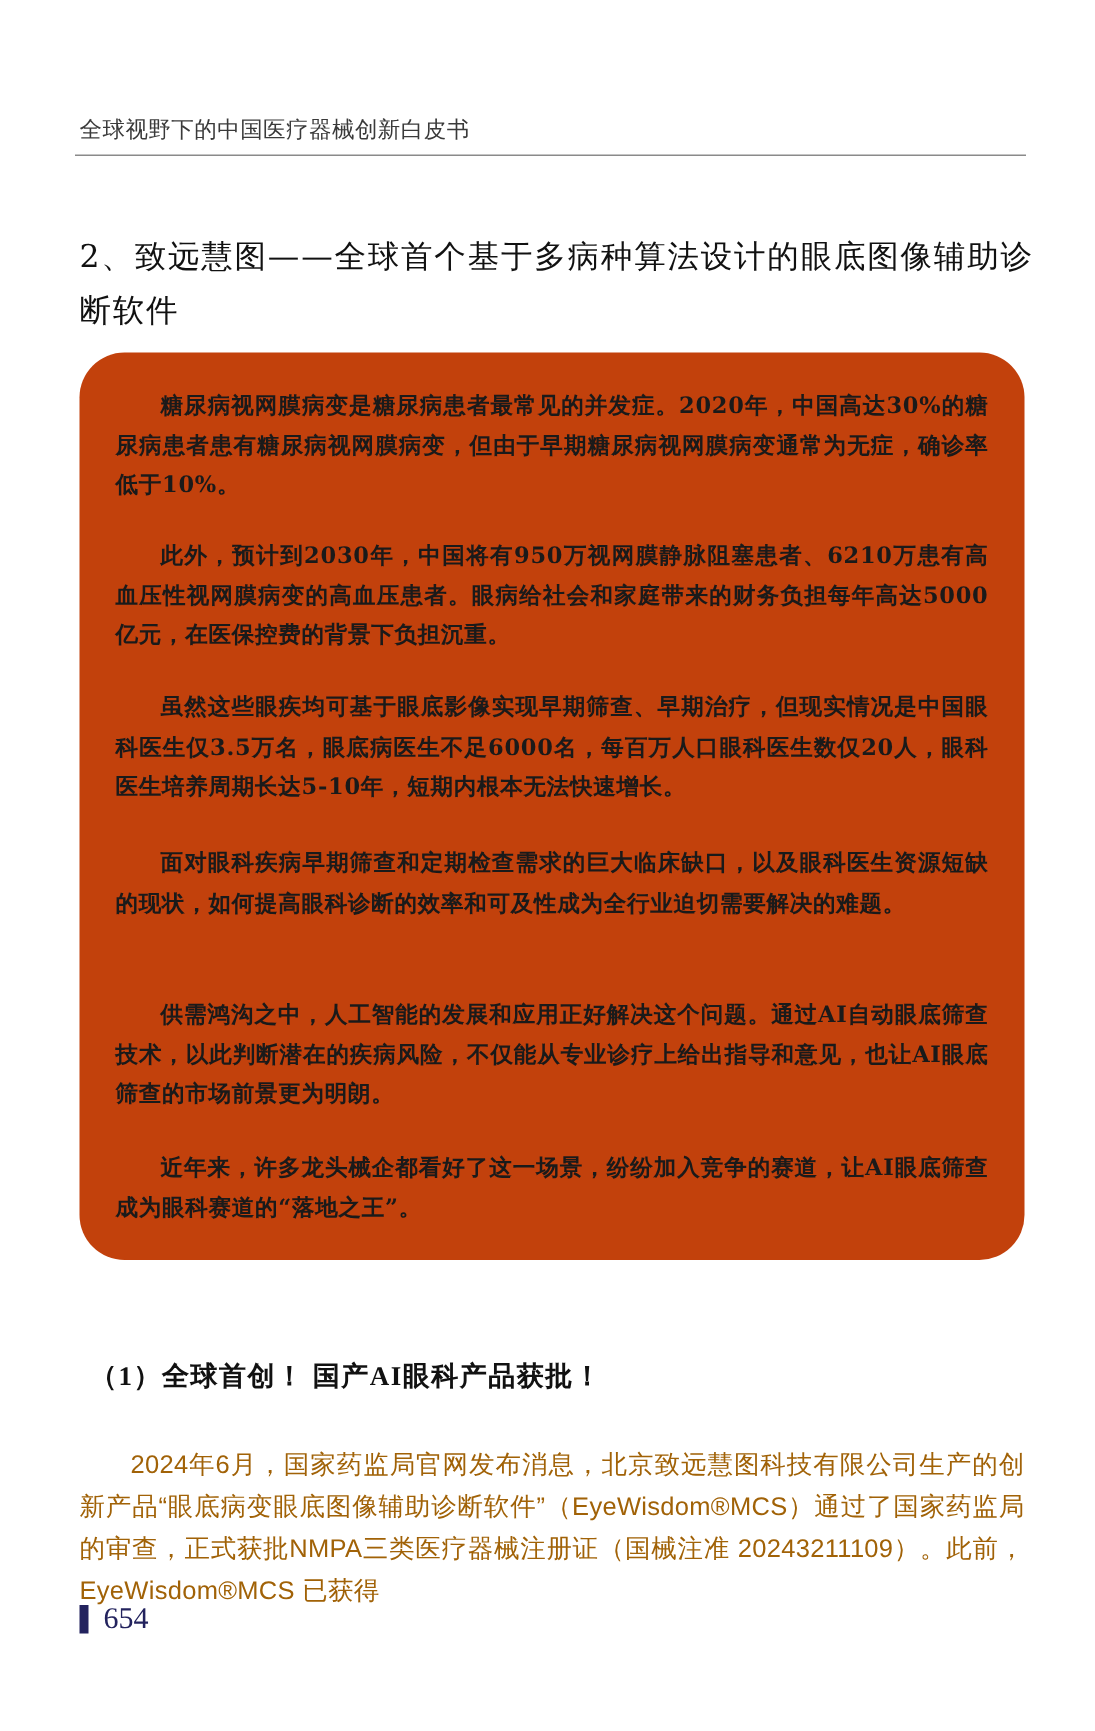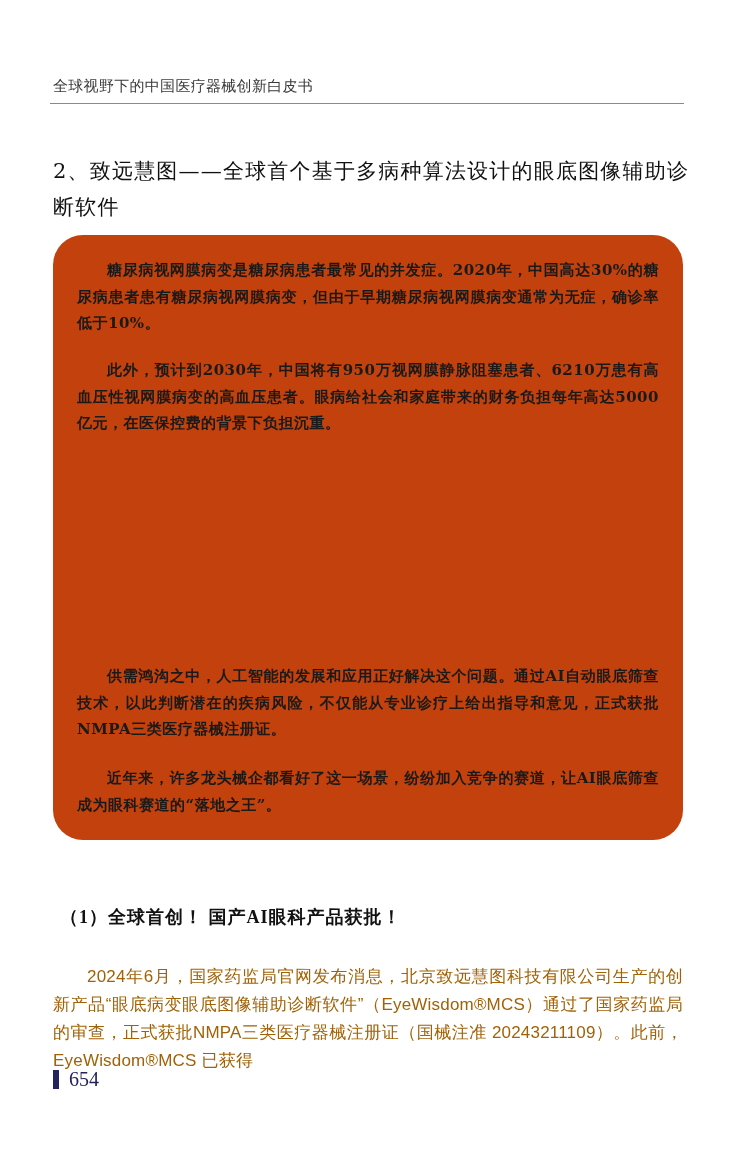--- a/index.html
+++ b/index.html
@@ -59,21 +59,23 @@
 <body>
 
 <div class="running-header">全球视野下的中国医疗器械创新白皮书</div>
 <div class="header-rule"></div>
 
 <div class="section-title">2、致远慧图——全球首个基于多病种算法设计的眼底图像辅助诊断软件</div>
 
 <div class="callout-box">
   <div class="para" style="top:22px">糖尿病视网膜病变是糖尿病患者最常见的并发症。2020年，中国高达30%的糖尿病患者患有糖尿病视网膜病变，但由于早期糖尿病视网膜病变通常为无症，确诊率低于10%。</div>
   <div class="para" style="top:122px">此外，预计到2030年，中国将有950万视网膜静脉阻塞患者、6210万患有高血压性视网膜病变的高血压患者。眼病给社会和家庭带来的财务负担每年高达5000亿元，在医保控费的背景下负担沉重。</div>
-  <div class="para" style="top:428px">供需鸿沟之中，人工智能的发展和应用正好解决这个问题。通过AI自动眼底筛查技术，以此判断潜在的疾病风险，不仅能从专业诊疗上给出指导和意见，正式获批NMPA三类医疗器械注册证。</div>
+  <div class="para" style="top:223px">虽然这些眼疾均可基于眼底影像实现早期筛查、早期治疗，但现实情况是中国眼科医生仅3.5万名，眼底病医生不足6000名，每百万人口眼科医生数仅20人，眼科医生培养周期长达5-10年，短期内根本无法快速增长。</div>
+  <div class="para" style="top:327px">面对眼科疾病早期筛查和定期检查需求的巨大临床缺口，以及眼科医生资源短缺的现状，如何提高眼科诊断的效率和可及性成为全行业迫切需要解决的难题。</div>
+  <div class="para" style="top:428px">供需鸿沟之中，人工智能的发展和应用正好解决这个问题。通过AI自动眼底筛查技术，以此判断潜在的疾病风险，不仅能从专业诊疗上给出指导和意见，也让AI眼底筛查的市场前景更为明朗。</div>
   <div class="para" style="top:530px">近年来，许多龙头械企都看好了这一场景，纷纷加入竞争的赛道，让AI眼底筛查成为眼科赛道的“落地之王”。</div>
 </div>
 
 <div class="subsection-title">（1）全球首创！ 国产AI眼科产品获批！</div>
 
 <div class="body-para">2024年6月，国家药监局官网发布消息，北京致远慧图科技有限公司生产的创新产品“眼底病变眼底图像辅助诊断软件”（EyeWisdom®MCS）通过了国家药监局的审查，正式获批NMPA三类医疗器械注册证（国械注准 20243211109）。此前，EyeWisdom®MCS 已获得</div>
 
 <div class="page-footer">
   <div class="page-marker"></div>
   <div class="page-number">654</div>

